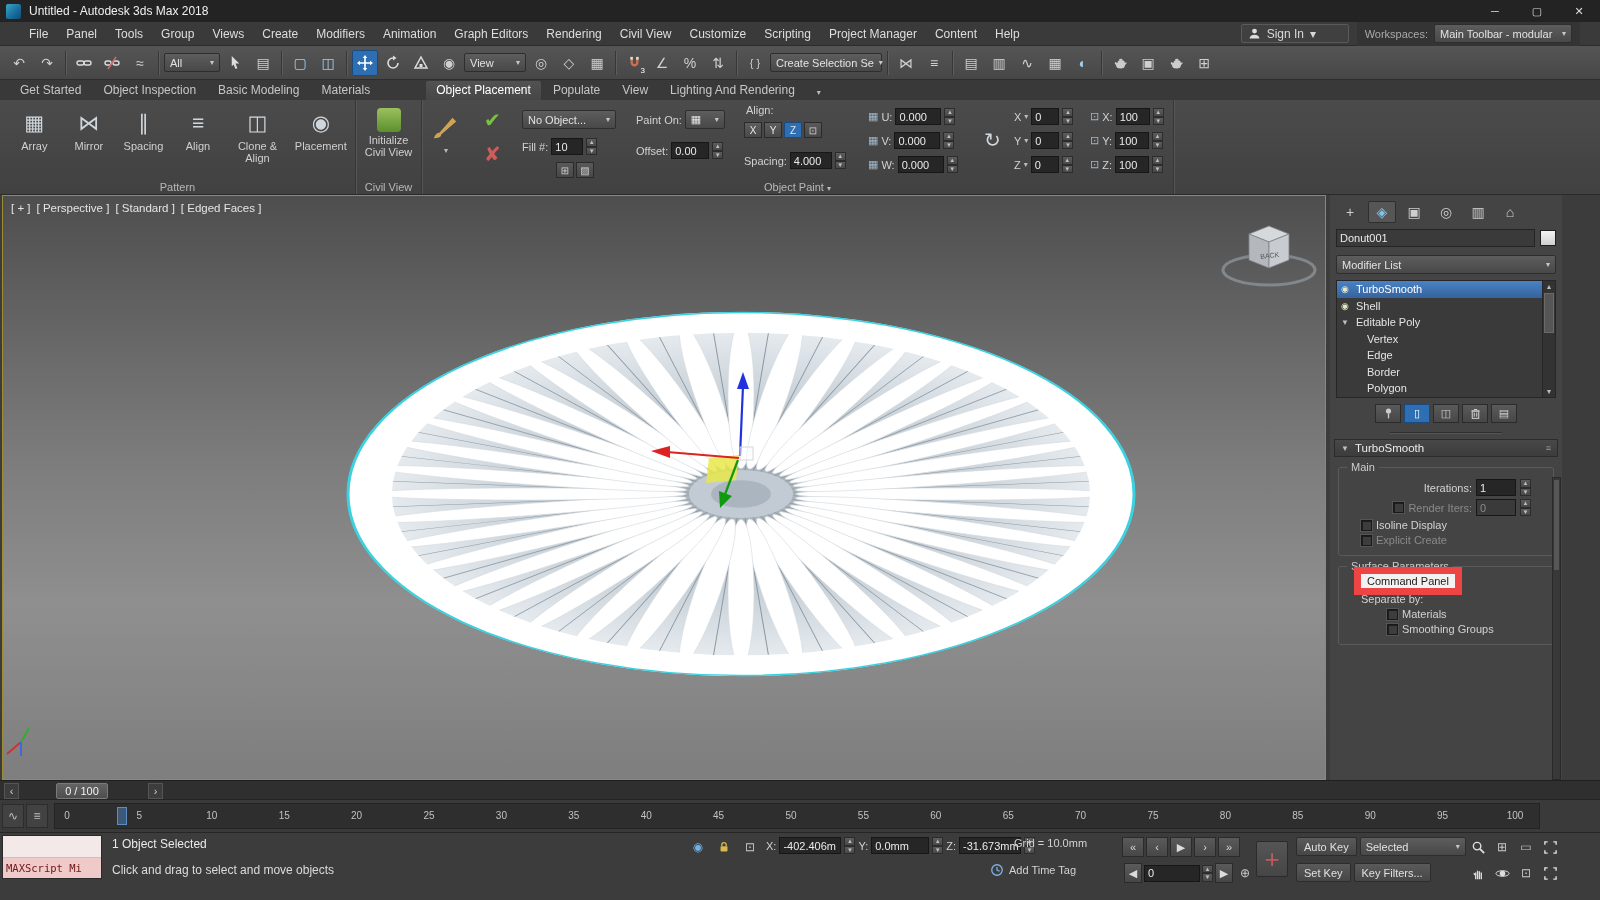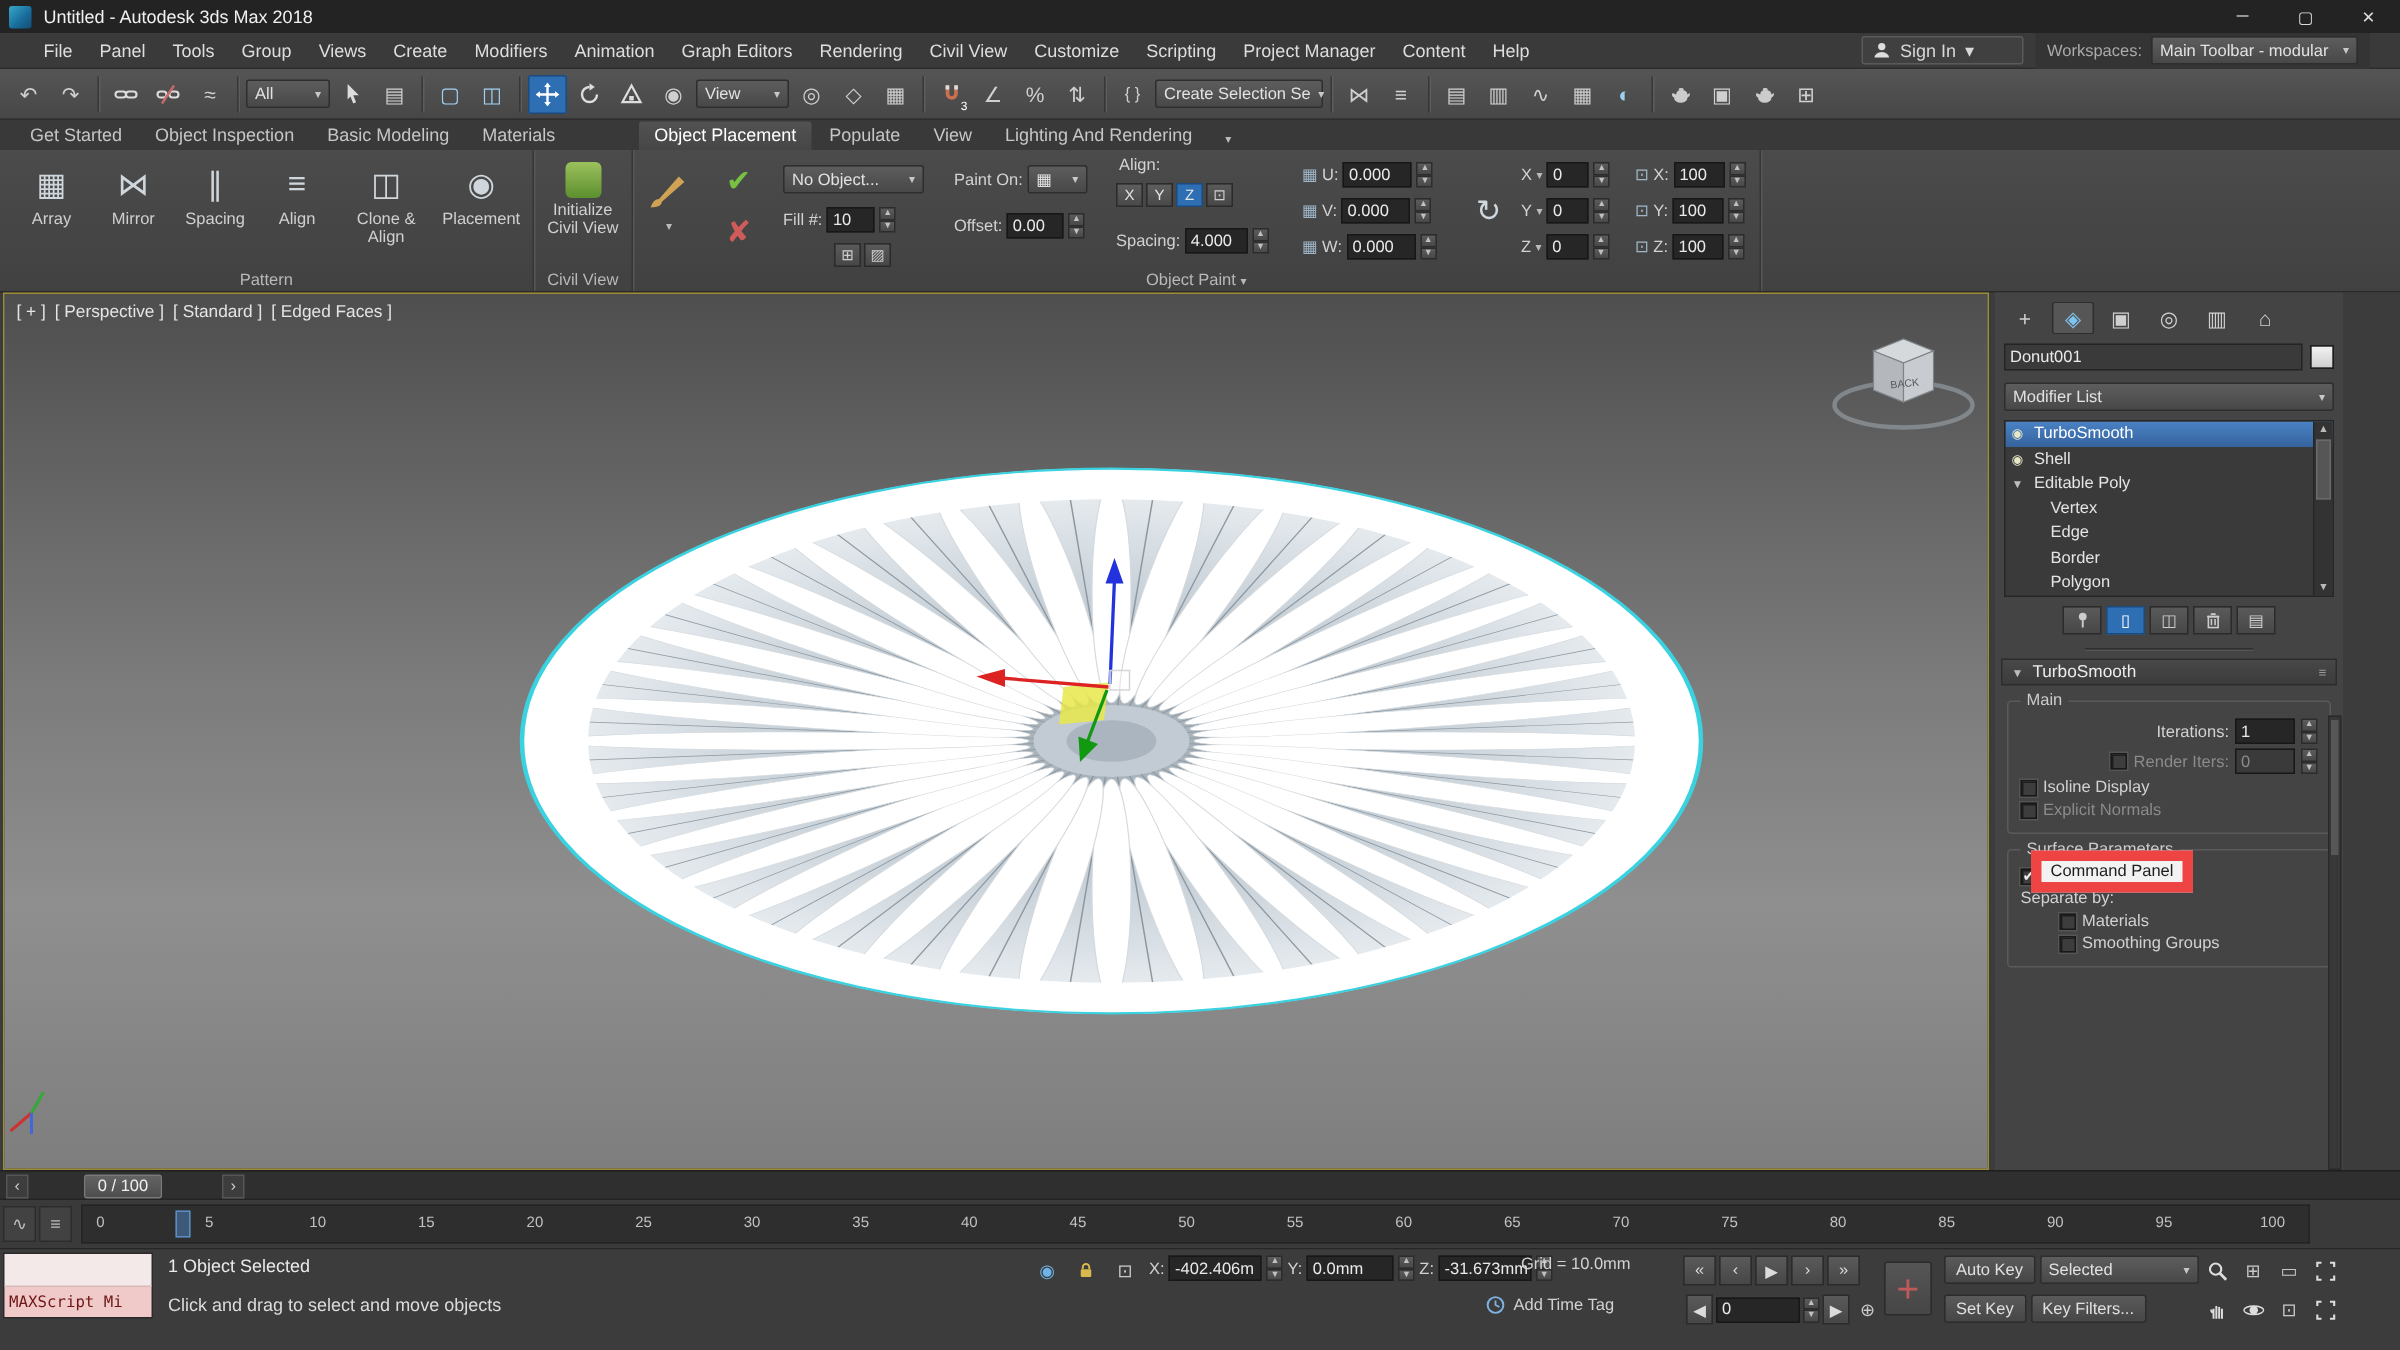--- a/index.html
+++ b/index.html
@@ -93,21 +93,21 @@
   #stk-scroll .sa { height:11px; font-size:7px; color:#bbb; display:flex; align-items:center; justify-content:center; }
   #stk-scroll .sthumb { position:absolute; left:1px; right:1px; top:12px; height:40px; background:#565656; border:1px solid #6a6a6a; }
   #stack-btns { display:flex; align-items:center; justify-content:center; gap:3px; margin-top:6px; }
   .sbt { width:26px; height:19px; background:linear-gradient(#5a5a5a,#474747); border:1px solid #2b2b2b;
          display:flex; align-items:center; justify-content:center; color:#cfcfcf; font-size:11px; }
   .sbt.on { background:#2e6fb4; border-color:#1c4a7c; color:#fff; }
   .rollout-hdr { margin:6px 4px 0; background:linear-gradient(#484848,#3c3c3c); border:1px solid #2c2c2c;
                  height:18px; display:flex; align-items:center; gap:6px; padding:0 6px; font-size:11.5px; color:#ececec; }
   .group { position:relative; border:1px solid #5a5a5a; border-radius:3px; margin:10px 8px 0; padding:8px 6px 6px; }
   .gtitle { position:absolute; top:-7px; left:8px; background:#444444; padding:0 4px; font-size:11px; color:#cccccc; }
-  .cp-row { display:flex; align-items:center; gap:4px; margin:3px 2px; font-size:11px; }
+  .cp-row { display:flex; align-items:center; gap:4px; margin:3px 16px; font-size:11px; }
   .dis { color:#8a8a8a; }
   #cp-tooltip { position:absolute; left:24px; top:372px; background:#f2f2f2; border:7px solid #ef4444;
                 color:#1c1c1c; font-size:11px; padding:1px 6px; z-index:5; white-space:nowrap; }
   #cp-scroll { position:absolute; right:1px; top:282px; bottom:0; width:9px; background:#383838; border:1px solid #2a2a2a; }
   #cp-scroll .sthumb { position:absolute; left:1px; right:1px; top:2px; height:90px; background:#575757; }
   #right-gap { position:absolute; left:1562px; top:195px; width:38px; height:585px; background:#3c3c3c; }
 
   
   #tslider { position:absolute; left:0; top:780px; width:1600px; height:20px; background:#2f2f2f;
              border-top:1px solid #1f1f1f; border-bottom:1px solid #242424; }
@@ -780,21 +780,21 @@
           <i>▲</i>
           <i>▼</i>
         </span>
     </div>
     <div class="cp-row">
       <span class="cb"></span>
       <span class="lbl">Isoline Display</span>
     </div>
     <div class="cp-row">
       <span class="cb"></span>
-      <span class="lbl dis">Explicit Normals</span>
+      <span class="lbl dis">Explicit Create</span>
     </div>
   </div>
 
   <div class="group">
     <span class="gtitle">Surface Parameters</span>
     <div class="cp-row">
       <span class="cb">
           <span>✔</span>
         </span>
       <span class="lbl">Smooth Result</span>

